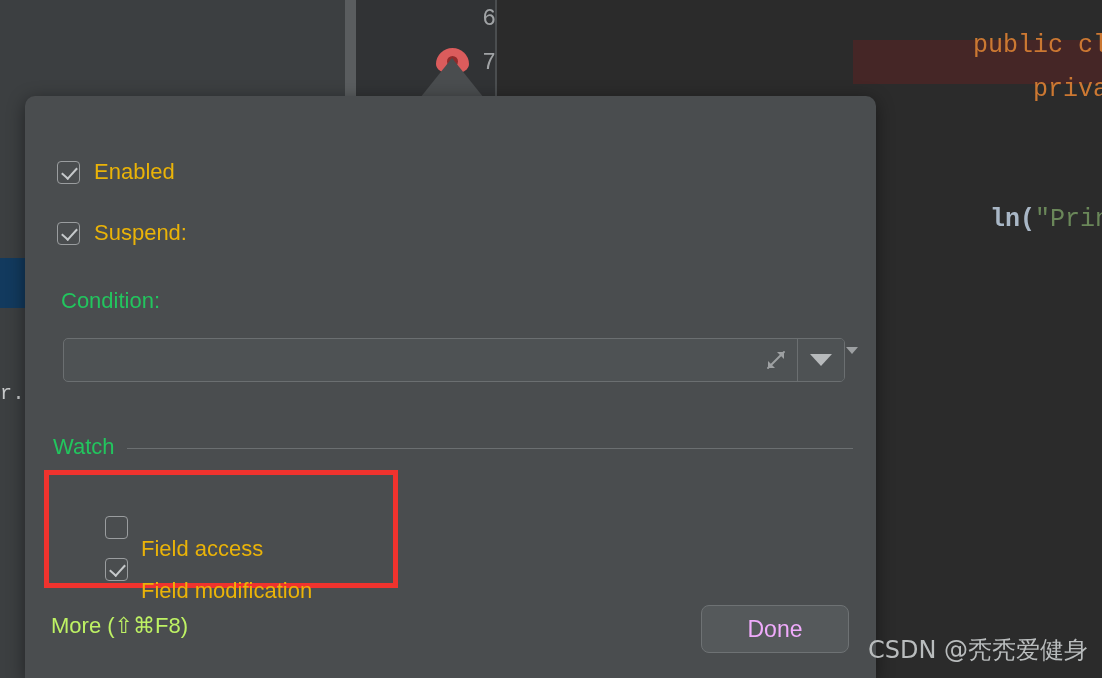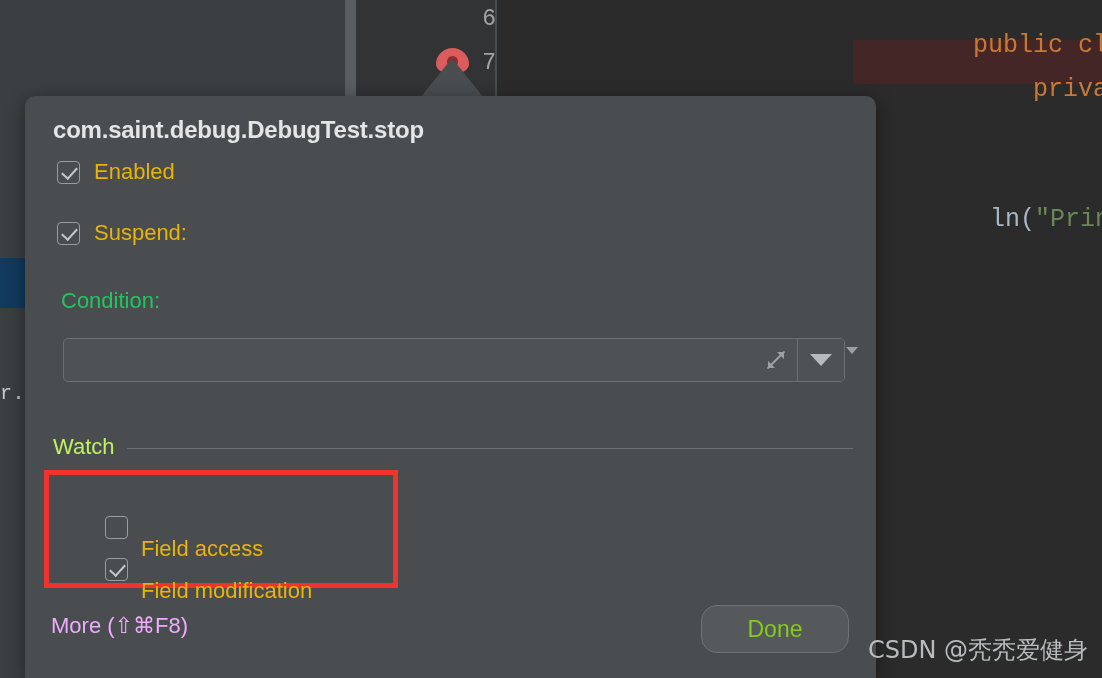--- a/index.html
+++ b/index.html
@@ -98,21 +98,21 @@
   }
 
   .hl-line {
     position: absolute;
     left: 497px; right: 0;
     background: #452626;
   }
 
   .kw { color: #cc7832; margin-top: 12px; }
   .str { color: #6a8759; }
-  .plain { color: #a9b7c6; }
+  .plain { color: #a9b7c6; font-weight: bold; }
 
   
   .breakpoint-icon {
     position: absolute;
     left: 436px; top: 48px;
     width: 33px; height: 26px;
     background: #db5c5c;
     border-radius: 50% 50% 45% 45% / 62% 62% 38% 38%;
     display: flex;
     align-items: center;
@@ -284,21 +284,21 @@
     border-left: 11px solid transparent;
     border-right: 11px solid transparent;
     border-top: 12px solid #b7babc;
   }
 
   
   .watch-label {
     position: absolute;
     left: 28px; top: 338px;
     font-size: 22px;
-    color: #bef264;
+    color: #22c55e;
     background: #4a4d4f;
     padding-right: 12px;
     z-index: 2;
   }
   .watch-rule {
     position: absolute;
     left: 28px; top: 352px;
     width: 800px; height: 1px;
     background: #6b6f71;
     z-index: 1;
@@ -320,32 +320,32 @@
   }
   .watch-row-1 { left: 80px; top: 396px; }
   .watch-row-2 { left: 80px; top: 438px; }
   .watch-row .row-label { font-size: 22px; margin-left: 13px; margin-top: 44px; }
 
   
   .more-link {
     position: absolute;
     left: 26px; top: 517px;
     font-size: 22px;
-    color: #f0abfc;
+    color: #bef264;
     cursor: pointer;
   }
 
   .done-btn {
     position: absolute;
     left: 676px; top: 509px;
     width: 148px; height: 48px;
     background: #55595b;
     border: 1.4px solid #6e7274;
-    border-radius: 16px;
-    color: #84cc16;
+    border-radius: 8px;
+    color: #f0abfc;
     font-size: 23px;
     font-family: "Liberation Sans", sans-serif;
     cursor: pointer;
     display: flex;
     align-items: center;
     justify-content: center;
   }
 
   
   .watermark {
@@ -394,21 +394,20 @@
     </div>
     <div class="gutter-sep"></div>
 
     <div class="breakpoint-icon"></div>
   </div>
 
   <div class="dialog-pointer"></div>
 
   <div class="dialog">
 
-    <div class="dialog-title">com.saint.debug.DebugTest.stop</div>
 
     <div class="row enabled-row">
       <span class="cb checked"></span>
       <span class="row-label">Enabled</span>
     </div>
 
     <div class="row suspend-row">
       <span class="cb checked"></span>
       <span class="row-label">Suspend:</span>
 

